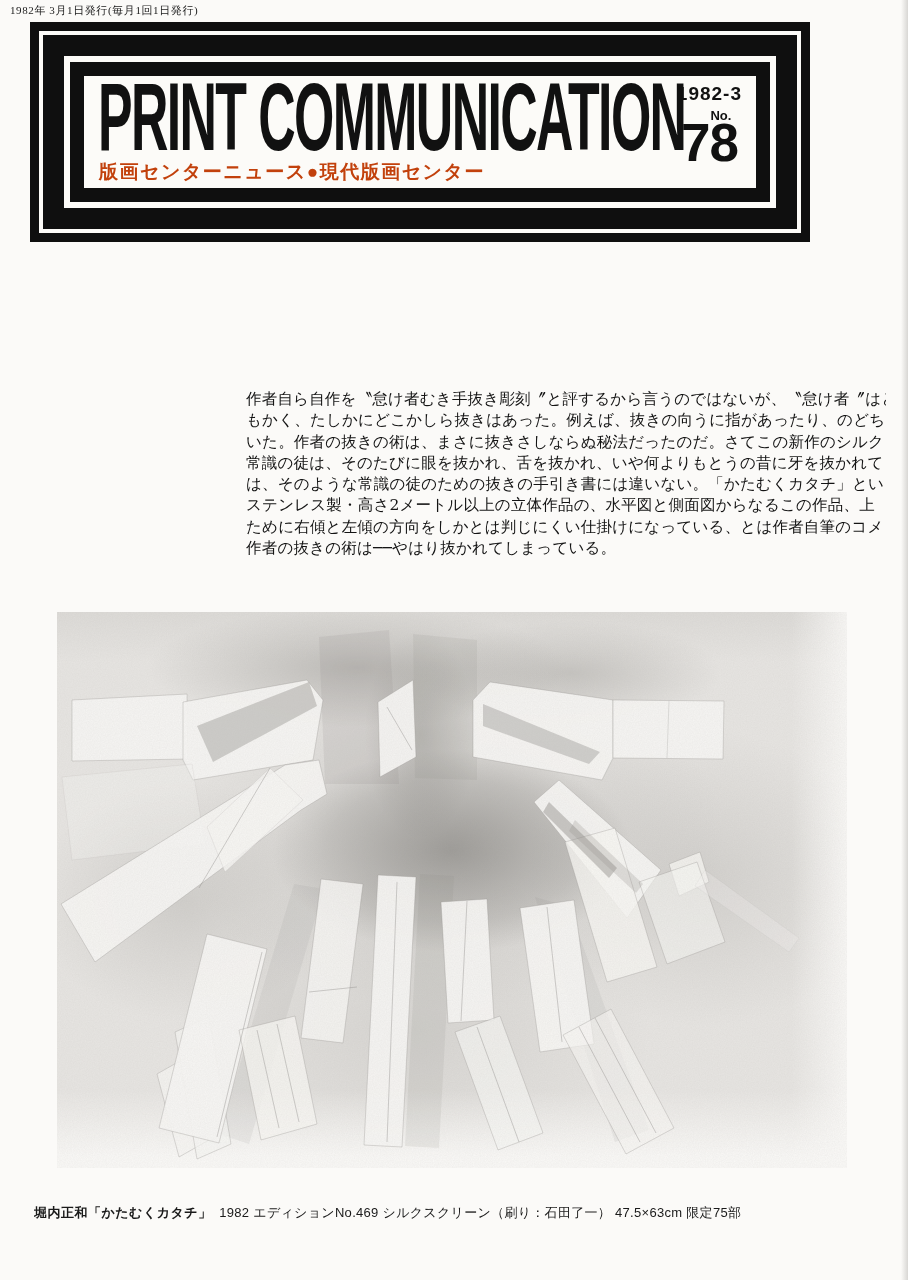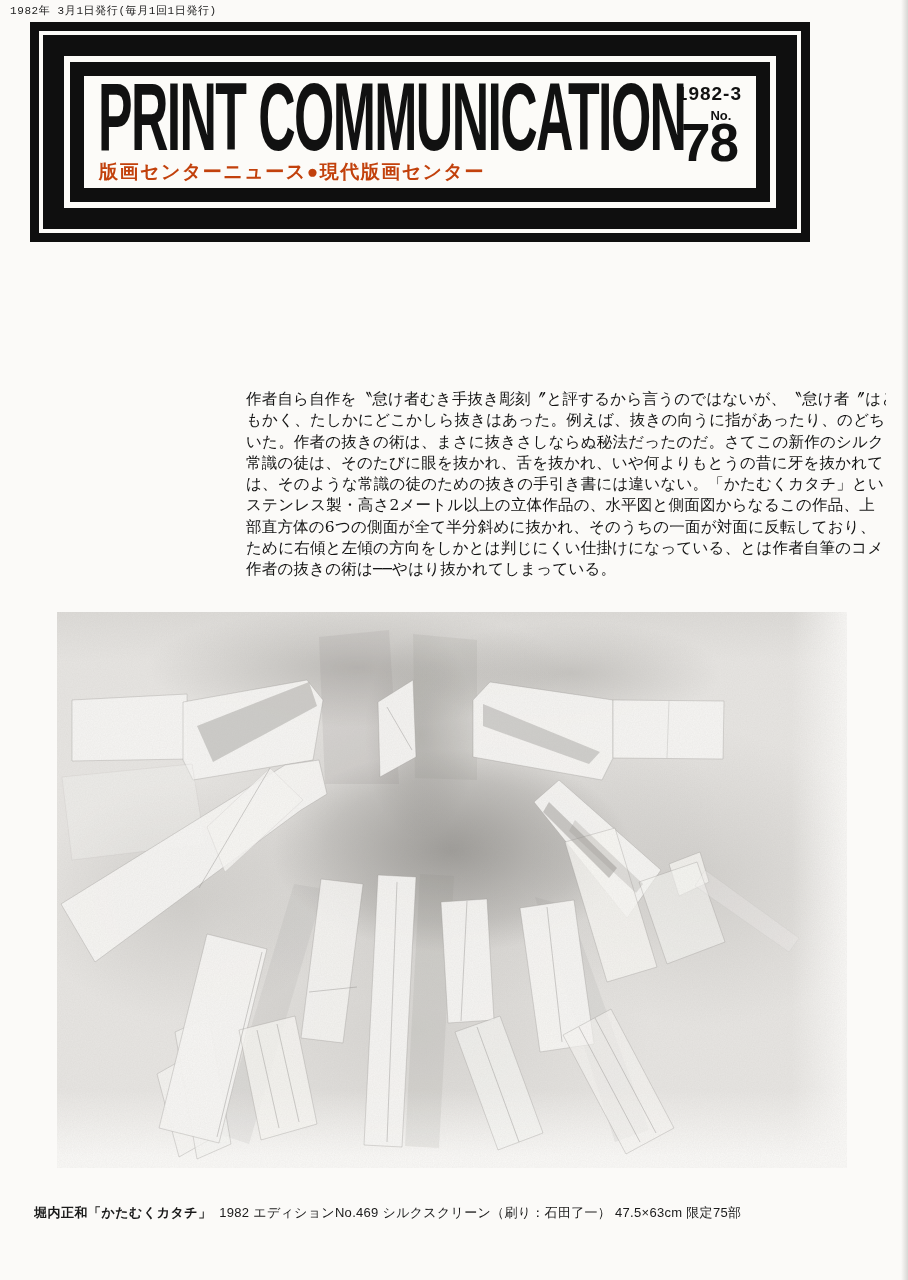--- a/index.html
+++ b/index.html
@@ -8,21 +8,21 @@
     background:#fbfaf8;
     font-family:"Liberation Sans","DejaVu Sans",sans-serif;
     color:#161616;
   }
   
   .page-edge{position:absolute;top:0;right:0;width:7px;height:100%;
     background:linear-gradient(to right,rgba(0,0,0,0),rgba(150,148,144,.35));}
 
   .issue-line{
     position:absolute;left:10px;top:3px;
-    font-family:Liberation Mono, monospace;
+    font-family:Liberation Serif, serif;
     font-size:11px;letter-spacing:.6px;color:#1c1c1c;white-space:nowrap;
   }
 
   
   .masthead{position:absolute;left:30px;top:22px;width:780px;height:220px;background:#0f0f0f;}
   .mf{position:absolute;}
   .mf-w1{inset:9px;background:#fcfbf8;}
   .mf-b2{inset:4px;background:#0f0f0f;}
   .mf-w2{inset:21px;background:#fcfbf8;}
   .mf-b3{inset:6px;background:#0f0f0f;}
@@ -100,21 +100,20 @@
   </div>
 </div>
 
 <div class="article">
   <div class="line">作者自ら自作を〝怠け者むき手抜き彫刻〞と評するから言うのではないが、〝怠け者〞はと</div>
   <div class="line">もかく、たしかにどこかしら抜きはあった。例えば、抜きの向うに指があったり、のどち</div>
   <div class="line">いた。作者の抜きの術は、まさに抜きさしならぬ秘法だったのだ。さてこの新作のシルク</div>
   <div class="line">常識の徒は、そのたびに眼を抜かれ、舌を抜かれ、いや何よりもとうの昔に牙を抜かれて</div>
   <div class="line">は、そのような常識の徒のための抜きの手引き書には違いない。「かたむくカタチ」という</div>
   <div class="line">ステンレス製・高さ2メートル以上の立体作品の、水平図と側面図からなるこの作品、上</div>
-  <div class="line">部直方体の6つの側面が全て半分斜めに抜かれ、そのうちの一面が対面に反転しており、</div>
   <div class="line">ために右傾と左傾の方向をしかとは判じにくい仕掛けになっている、とは作者自筆のコメ</div>
   <div class="line">作者の抜きの術は──やはり抜かれてしまっている。</div>
 </div>
 
 <div class="artwork">
   <svg viewBox="0 0 790 556" width="790" height="556">
     <defs>
       <filter id="grain" x="0" y="0" width="100%" height="100%">
         <feTurbulence type="fractalNoise" baseFrequency="0.85" numOctaves="2" result="n"></feTurbulence>
         <feColorMatrix in="n" type="matrix" values="0 0 0 0 0.45  0 0 0 0 0.44  0 0 0 0 0.42  0 0 0 0.45 0"></feColorMatrix>

